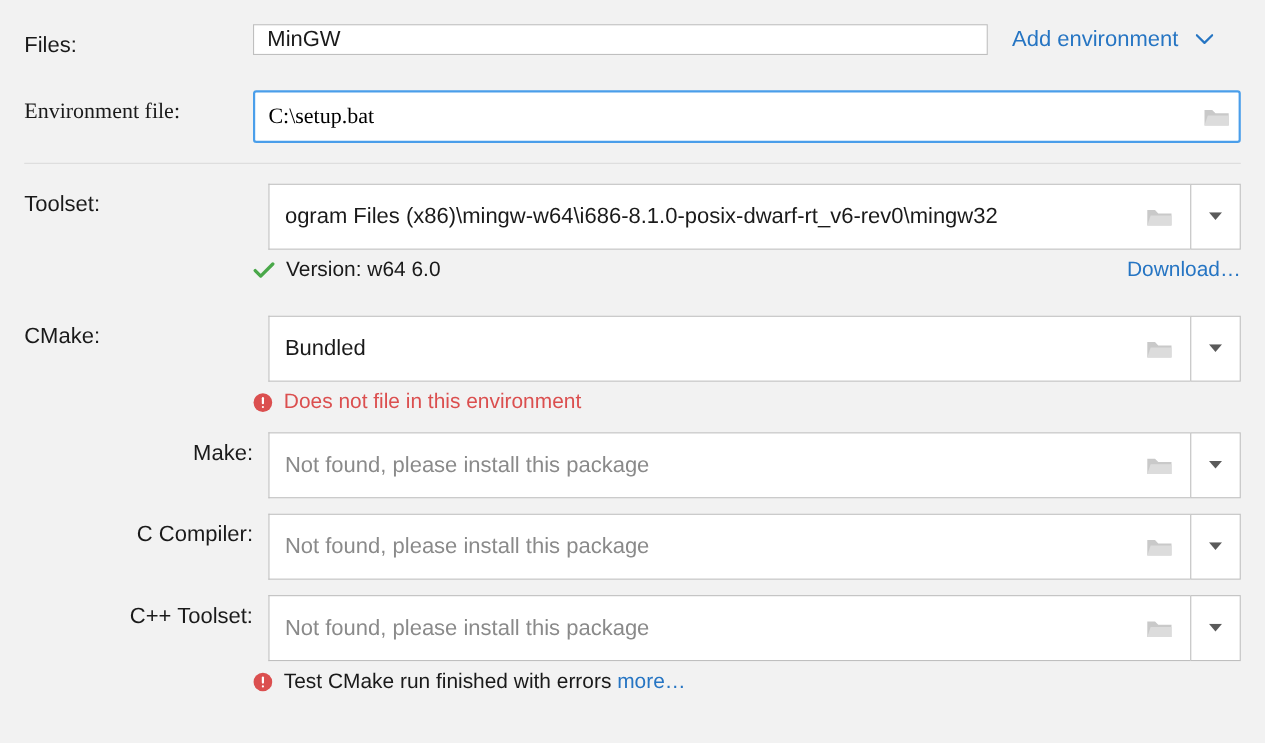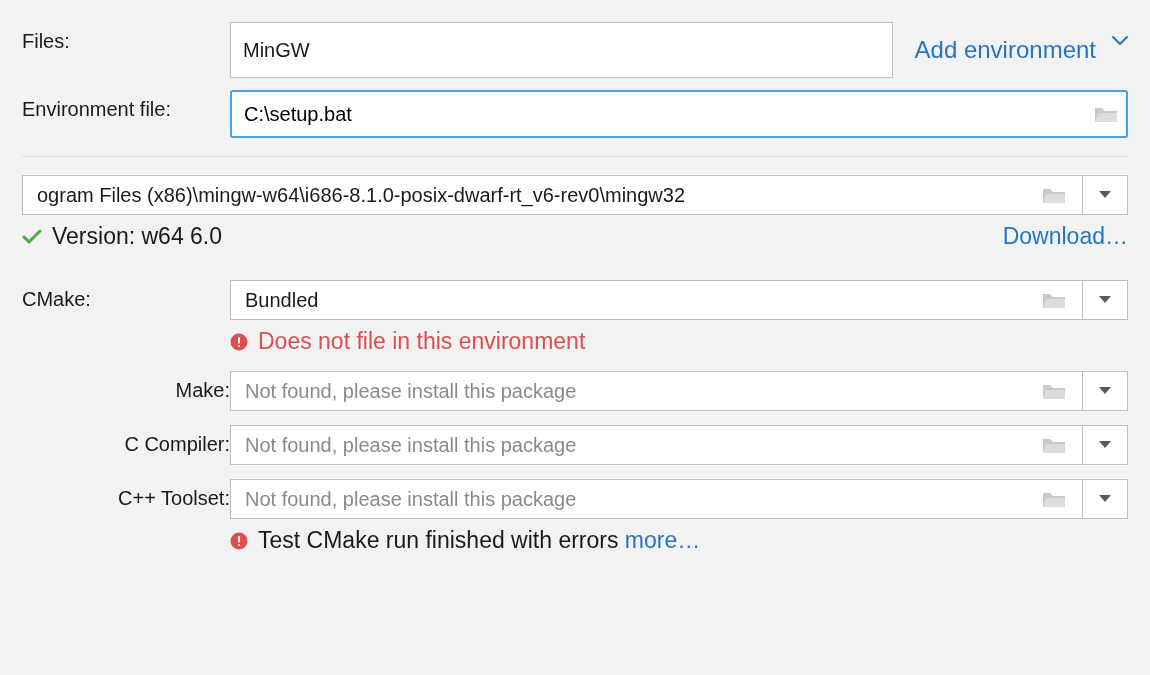--- a/index.html
+++ b/index.html
@@ -15,35 +15,35 @@
     --icon-gray:#c4c4c4;
   }
   html,body{margin:0;padding:0;background:var(--bg);font-family:"Segoe UI",Arial,sans-serif;font-size:20px;color:var(--text);}
   body{width:1150px;height:675px;box-sizing:border-box;padding:22px 22px 0 22px;}
   .row{display:flex;align-items:flex-start;}
   .row + .row{margin-top:14px;}
   .label-col{width:208px;flex:0 0 208px;padding-top:8px;}
   .label-col.indent{padding-left:12px;width:208px;flex:0 0 208px;box-sizing:border-box;text-align:right;}
   .field-col{flex:1;min-width:0;}
   .name-row .field-col{display:flex;align-items:center;gap:22px;}
-  .text-input{height:56px;background:#fff;border:1px solid var(--border);box-sizing:border-box;padding:0 12px;font:inherit;color:var(--text);outline:none;}
+  .text-input{height:28px;background:#fff;border:1px solid var(--border);box-sizing:border-box;padding:0 12px;font:inherit;color:var(--text);outline:none;}
   .name-input{width:668px;}
   .env-input-wrap{position:relative;height:48px;border:2px solid var(--focus);border-radius:3px;background:#fff;box-sizing:border-box;display:flex;align-items:center;}
   .env-input{flex:1;height:100%;border:none;outline:none;font:inherit;padding:0 12px;background:transparent;}
   .folder-btn{width:40px;height:100%;display:flex;align-items:center;justify-content:center;cursor:pointer;}
-  .add-env{color:var(--link);font-size:24px;display:inline-flex;align-items:flex-start;gap:16px;cursor:pointer;white-space:nowrap;}
+  .add-env{color:var(--link);font-size:20px;display:inline-flex;align-items:center;gap:16px;cursor:pointer;white-space:nowrap;}
   hr.sep{border:none;border-top:1px solid #dcdcdc;margin:18px 0 18px 0;}
-  .combo{display:flex;height:40px;}
+  .combo{display:flex;height:60px;margin-left:14px;}
   .combo-body{flex:1;background:#fff;border:1px solid var(--border);border-right:none;display:flex;align-items:center;padding:0 8px 0 12px;min-width:0;}
   .combo-body.muted input::placeholder{color:var(--text-muted);}
   .combo-body input{flex:1;border:none;outline:none;font:inherit;background:transparent;min-width:0;color:var(--text);text-overflow:ellipsis;}
   .combo-body input.placeholder{color:var(--text-muted);}
   .combo-folder{width:40px;display:flex;align-items:center;justify-content:center;cursor:pointer;}
   .combo-drop{width:44px;background:#fff;border:1px solid var(--border);display:flex;align-items:center;justify-content:center;cursor:pointer;}
-  .sub-line{display:flex;align-items:center;margin-top:8px;font-size:23px;}
+  .sub-line{display:flex;align-items:center;margin-top:8px;font-size:19px;}
   .sub-line.space-between{justify-content:space-between;}
   .check-icon{color:var(--ok-green);margin-right:10px;display:inline-flex;}
   .error-icon{color:var(--error);margin-right:10px;display:inline-flex;}
   .error-text{color:var(--error);}
   .link{color:var(--link);cursor:pointer;}
   .chevron-down{display:inline-block;}
   svg{display:block;}
   .toolset-block{margin-bottom:30px;}
   .cmake-block{margin-bottom:16px;}
 </style>
@@ -58,40 +58,41 @@
       <span>Add environment</span>
       <span class="chevron-down">
         <svg width="16" height="10" viewBox="0 0 16 10">
             <path d="M1 1 L8 8 L15 1" stroke="#2675c3" stroke-width="2" fill="none" stroke-linecap="round" stroke-linejoin="round"></path>
           </svg>
       </span>
     </span>
   </div>
 </div>
 
-<div class="row" style="margin-top:12px;">
+<div class="row" style="margin-top:29px;font-family:Liberation Serif, serif;">
   <div class="label-col">Environment file:</div>
   <div class="field-col">
     <div class="env-input-wrap">
       <input class="env-input" value="C:\setup.bat" style="">
       <span class="folder-btn">
         <span>
           <svg width="24" height="20" viewBox="0 0 24 20">
               <path d="M1 4 L1 18 L23 18 L23 7 L11 7 L8 4 Z" fill="#c9c9c9"></path>
               <path d="M1 18 L4 9 L23 9 L23 18 Z" fill="#dcdcdc"></path>
             </svg>
         </span>
       </span>
     </div>
   </div>
 </div>
 
 <hr class="sep">
 
 <div class="row toolset-block" style="margin-top:0;">
+  <div class="label-col">Toolset:</div>
   <div class="field-col">
     <div class="combo">
       <div class="combo-body">
         <input value="ogram Files (x86)\mingw-w64\i686-8.1.0-posix-dwarf-rt_v6-rev0\mingw32" style="">
         <span class="combo-folder">
           <span>
             <svg width="24" height="20" viewBox="0 0 24 20">
                 <path d="M1 4 L1 18 L23 18 L23 7 L11 7 L8 4 Z" fill="#c9c9c9"></path>
                 <path d="M1 18 L4 9 L23 9 L23 18 Z" fill="#dcdcdc"></path>
               </svg>

